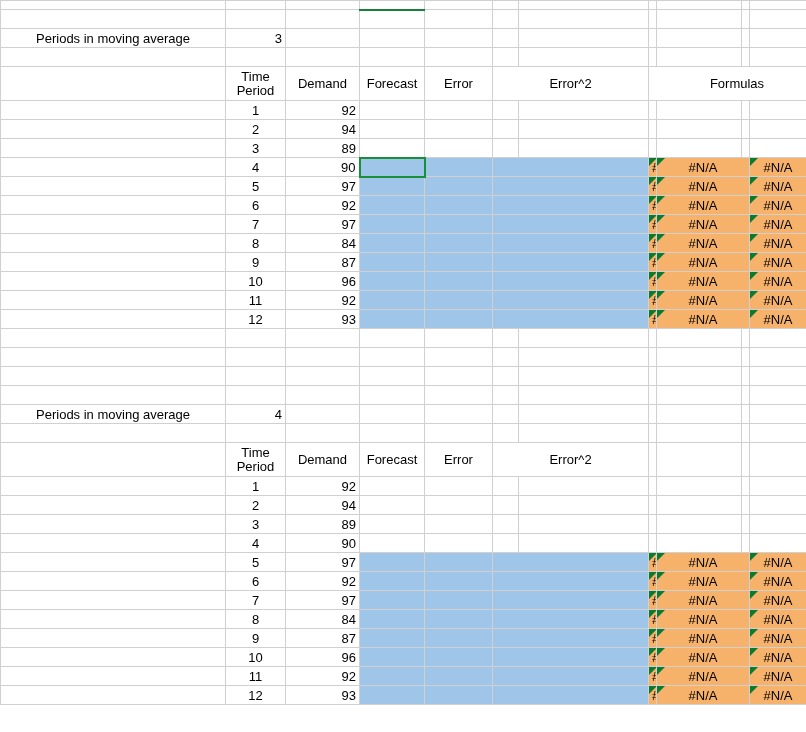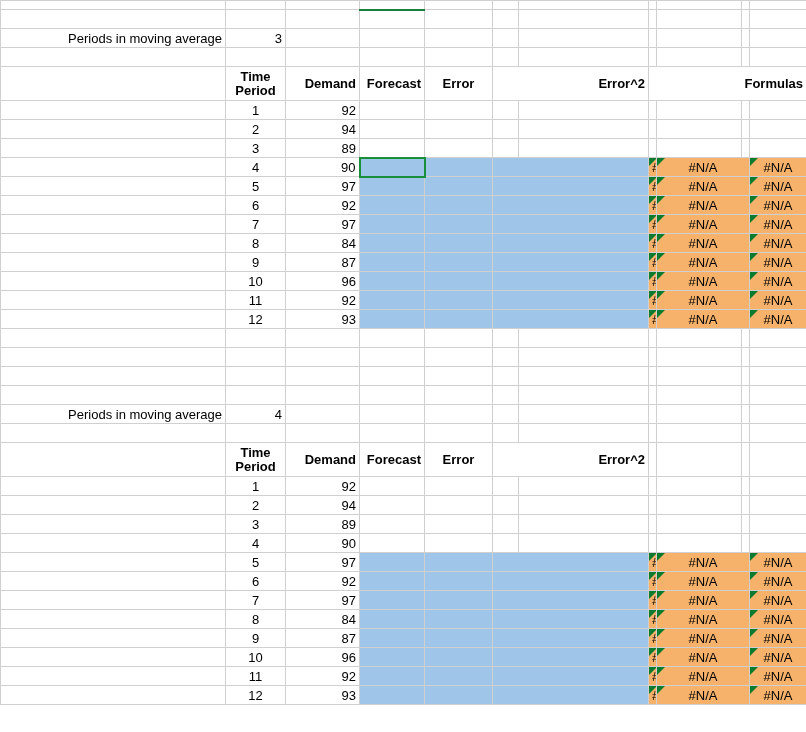--- a/index.html
+++ b/index.html
@@ -24,22 +24,22 @@
   td {
     border: 1px solid #d0d0d0;
     height: 19px;
     padding: 0 3px;
     overflow: hidden;
     white-space: nowrap;
     vertical-align: middle;
   }
   td.r { text-align: right; }
   td.c { text-align: center; }
-  td.l { text-align: right; }
-  td.header-row td, td.bold { font-weight: bold; }
+  td.l { text-align: center; }
+  td.header-row td, td.bold { font-weight: normal; }
   .blue-bg { background: #9fc5e8; }
   .green-bg { background: #b6d7a8; }
   .orange-bg { background: #f6b26b; }
   .active-border {
     border: 2px solid #1a8f3a !important;
   }
   .greenline-bottom { border-bottom: 2px solid #188038; }
   .tri {
     position: relative;
   }

